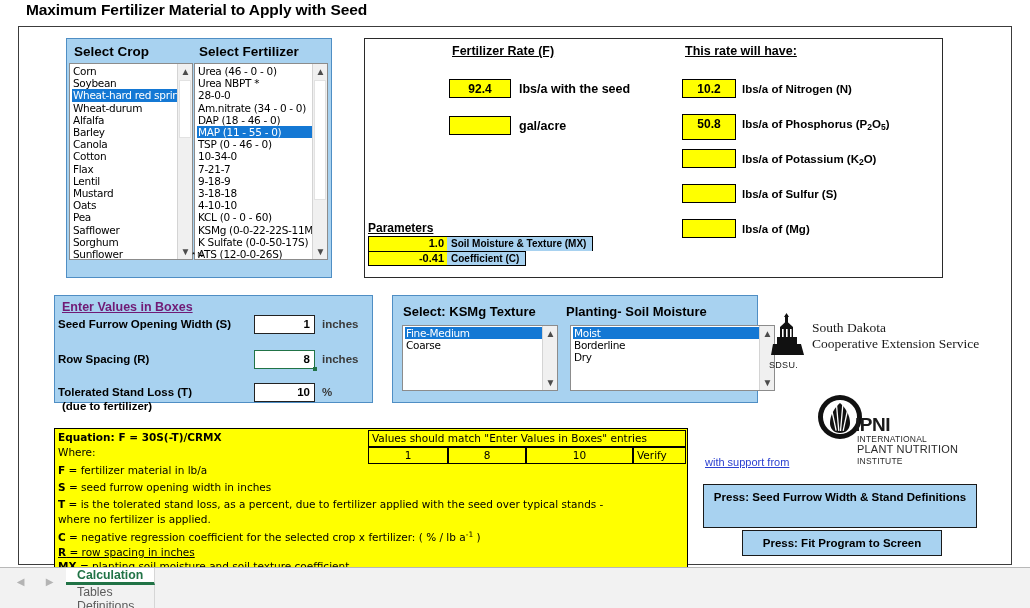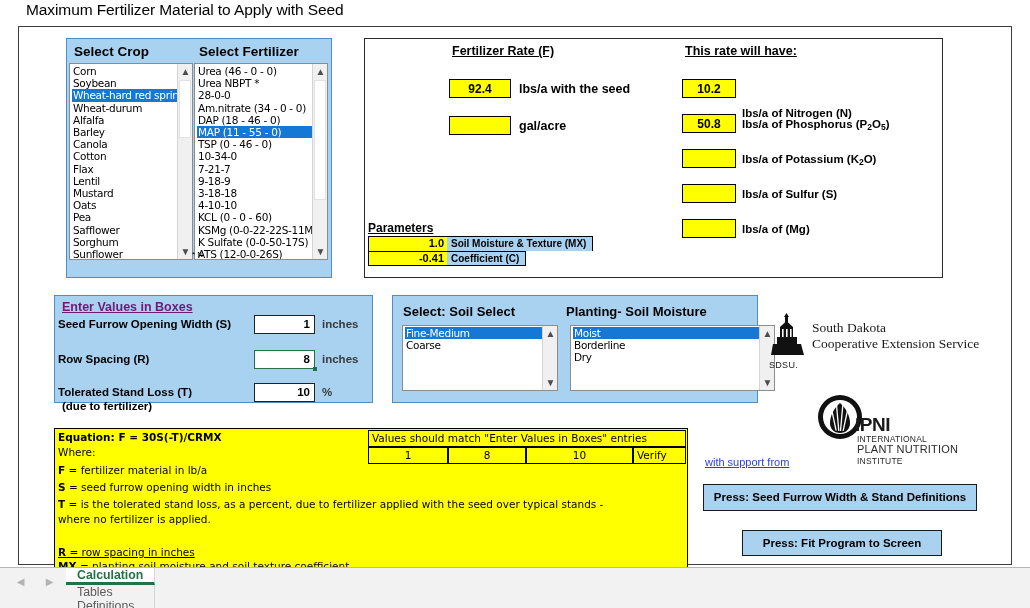--- a/index.html
+++ b/index.html
@@ -14,21 +14,21 @@
     position: relative;
     width: 1030px; height: 608px;
     background: #ffffff;
   }
 
   
   .page-title {
     position: absolute;
     left: 26px; top: 1px;
     font-size: 15.5px;
-    font-weight: normal;
+    font-weight: bold;
     color: #000;
     letter-spacing: -0.1px;
     white-space: nowrap;
   }
 
   
   .outer-frame {
     position: absolute;
     left: 18px; top: 26px;
     width: 994px; height: 539px;
@@ -467,23 +467,23 @@
   <div class="param-row" style="left:368px; top:236px;">
     <div class="param-val">1.0</div>
     <div class="param-name">Soil Moisture &amp; Texture (MX)</div>
   </div>
   <div class="param-row last" style="left:368px; top:251px;">
     <div class="param-val">-0.41</div>
     <div class="param-name">Coefficient (C)</div>
   </div>
 
   <div class="ybox" style="left:682px; top:79px; width:54px; height:19px;">10.2</div>
-  <div class="ylabel" style="left:742px; top:83px;margin-top:24px;">lbs/a of Nitrogen (N)</div>
-
-  <div class="ybox" style="left:682px; top:114px; width:54px; height:19px;">50.8</div>
+  <div class="ylabel" style="left:742px; top:83px;">lbs/a of Nitrogen (N)</div>
+
+  <div class="ybox" style="left:682px; top:114px; width:54px; height:26px;">50.8</div>
   <div class="ylabel" style="left:742px; top:118px;">
     <span>lbs/a of Phosphorus (P</span><sub>2</sub><span>O</span><sub>5</sub><span>)</span>
   </div>
 
   <div class="ybox" style="left:682px; top:149px; width:54px; height:19px;"></div>
   <div class="ylabel" style="left:742px; top:153px;">
     <span>lbs/a of Potassium (K</span><sub>2</sub><span>O)</span>
   </div>
 
   <div class="ybox" style="left:682px; top:184px; width:54px; height:19px;"></div>
@@ -505,21 +505,21 @@
   <div class="ev-unit" style="left:322px; top:353px;">inches</div>
 
   <div class="ev-label" style="left:58px; top:386px;">Tolerated Stand Loss (T)</div>
   <div class="ev-input" style="left:254px; top:383px; width:61px; height:19px;">10</div>
   <div class="ev-unit" style="left:322px; top:386px;">%</div>
 
   <div class="ev-label" style="left:62px; top:400px;">(due to fertilizer)</div>
 
   <div class="blue-panel" style="left:392px; top:295px; width:366px; height:108px;"></div>
 
-  <div class="st-head" style="left:403px; top:304px;">Select: Soil Select</div>
+  <div class="st-head" style="left:403px; top:304px;">Select: KSMg Texture</div>
   <div class="st-head" style="left:566px; top:304px;">Planting- Soil Moisture</div>
 
   <div class="listbox" style="left:402px; top:325px; width:156px; height:66px;">
     <div class="items" id="texture-items">
         <div class="opt sel">Fine-Medium</div>
         <div class="opt">Coarse</div>
       </div>
     <div class="scroll">
       <div class="arr up">▲</div>
       <div class="arr dn">▼</div>
@@ -560,40 +560,43 @@
     <rect x="25" y="12" width="1.3" height="26" fill="#fff" transform="rotate(5 25 25)"></rect>
     <rect x="29" y="14" width="1.3" height="24" fill="#fff" transform="rotate(12 29 26)"></rect>
   </svg>
   <div class="ipni-main" style="left:855px; top:414px;">IPNI</div>
   <div class="ipni-sub" style="left:857px; top:434px;">INTERNATIONAL</div>
   <div class="ipni-sub big" style="left:857px; top:443px;">PLANT NUTRITION</div>
   <div class="ipni-sub" style="left:857px; top:456px;">INSTITUTE</div>
 
   <div class="support-link" style="left:705px; top:456px;">with support from</div>
 
-  <div class="press-btn" style="left:703px; top:484px; width:274px; height:27px; line-height:25px;">Press:  Seed Furrow Width &amp; Stand Definitions</div>
+  <div class="press-btn" style="left:703px; top:484px; width:274px; height:44px; line-height:25px;">Press:  Seed Furrow Width &amp; Stand Definitions</div>
   <div class="press-btn" style="left:742px; top:530px; width:200px; height:26px; line-height:24px;">Press: Fit Program to Screen</div>
 
   <div class="eq-table" style="left:54px; top:428px; width:634px; height:140px;"></div>
 
   <div class="eq-line" style="top:431px; left:58px;">
     <b>Equation: F = 30S(-T)/CRMX</b>
   </div>
   <div class="eq-line" style="top:446px; left:58px;">Where:</div>
 
   <div class="eq-line" style="top:464px; left:58px;">
     <b>F</b><span> = fertilizer material in lb/a</span>
   </div>
   <div class="eq-line" style="top:481px; left:58px;">
     <b>S</b><span> = seed furrow opening width in inches</span>
   </div>
   <div class="eq-line" style="top:498px; left:58px;">
     <b>T</b><span> = is the tolerated stand loss, as a percent, due to fertilizer applied with the seed over typical stands -</span>
   </div>
   <div class="eq-line" style="top:513px; left:58px;">   where no fertilizer is applied.</div>
+  <div class="eq-line" style="top:530px; left:58px;">
+    <b>C</b><span> = negative regression coefficient for the selected crop x fertilizer: ( % / lb a</span><sup>-1</sup><span> )</span>
+  </div>
   <div class="eq-line" style="top:546px; left:58px;text-decoration:underline;">
     <b>R</b><span> = row spacing in inches</span>
   </div>
   <div class="eq-line" style="top:560px; left:58px;">
     <b>MX</b><span> = planting soil moisture and soil texture coefficient.</span>
   </div>
 
   <div class="vm-box lbl" style="left:368px; top:430px; width:318px; height:17px;">Values should match "Enter Values in Boxes" entries</div>
   <div class="vm-box" style="left:368px; top:447px; width:80px; height:17px;">1</div>
   <div class="vm-box" style="left:448px; top:447px; width:78px; height:17px;">8</div>

